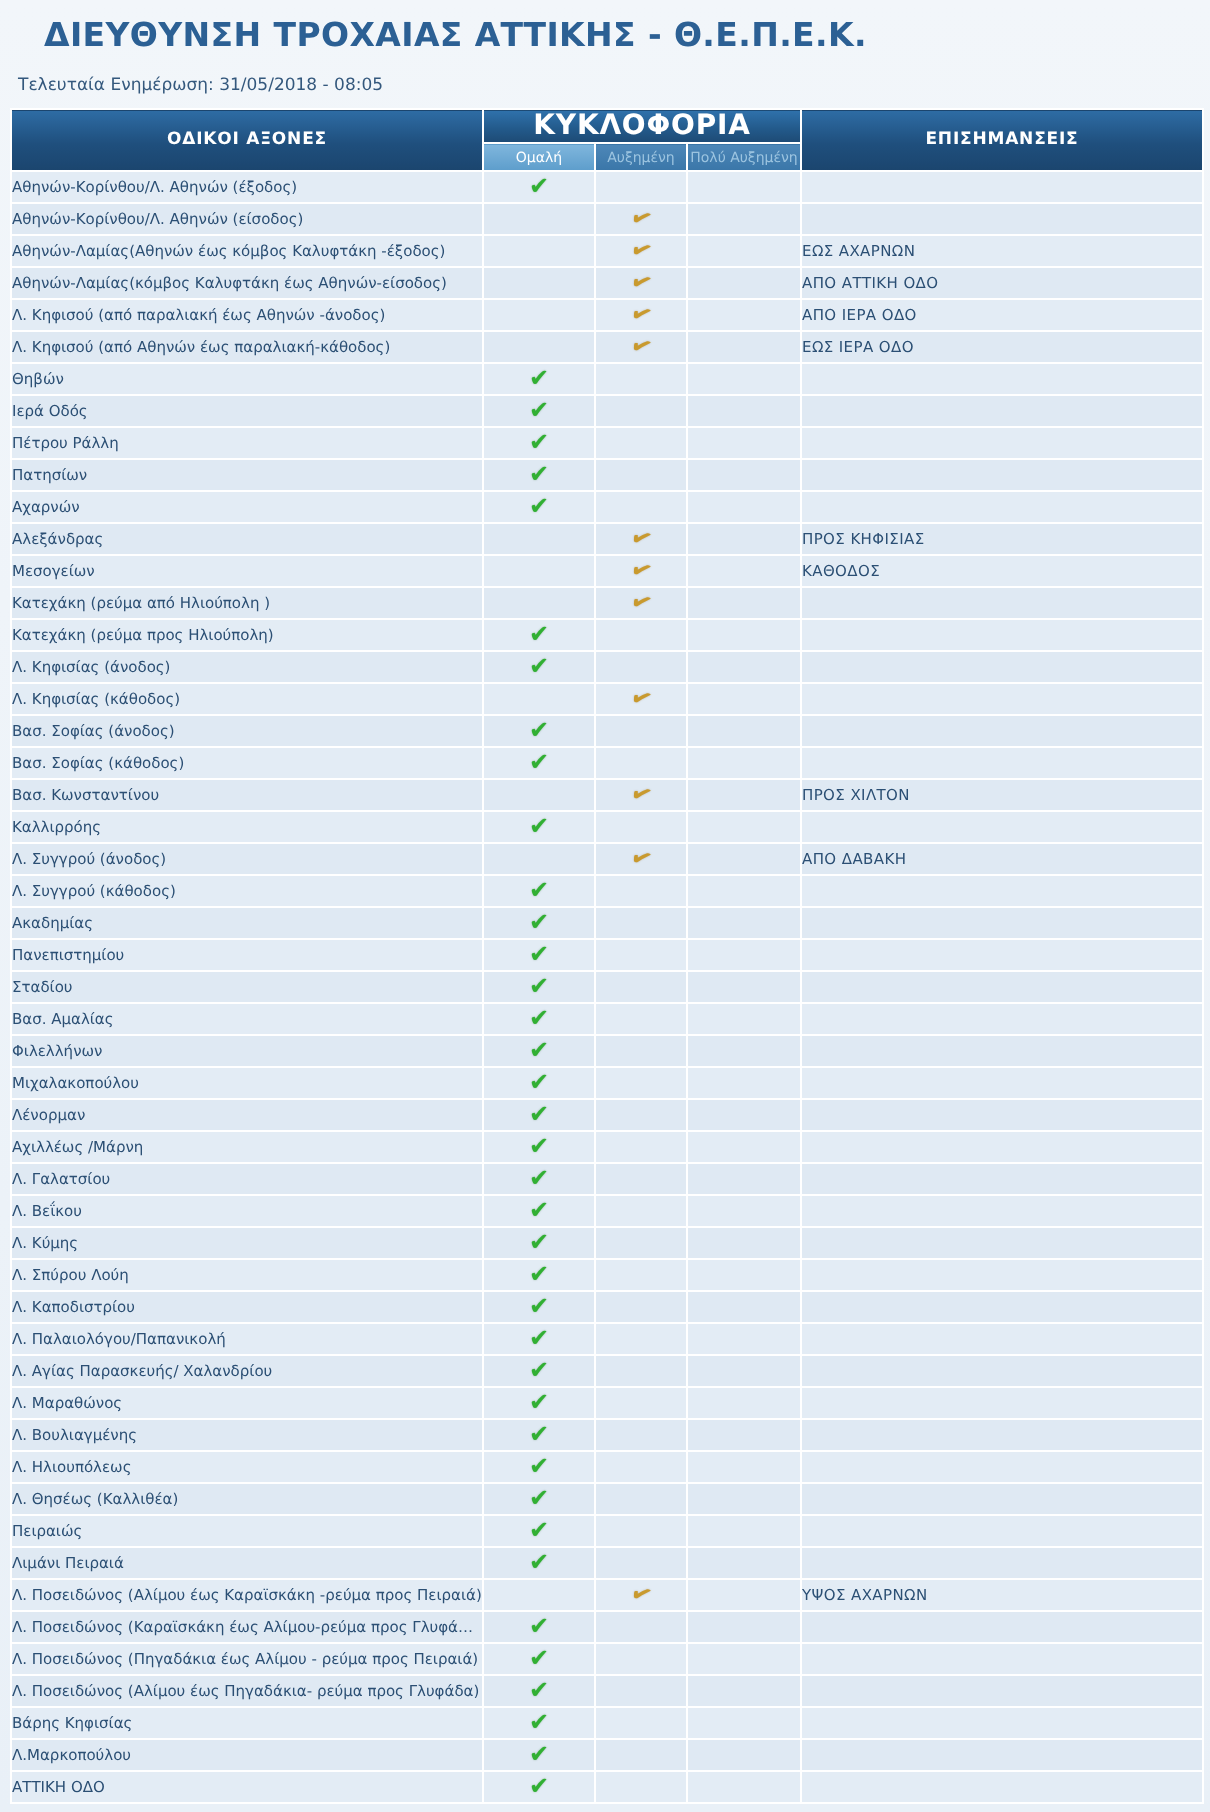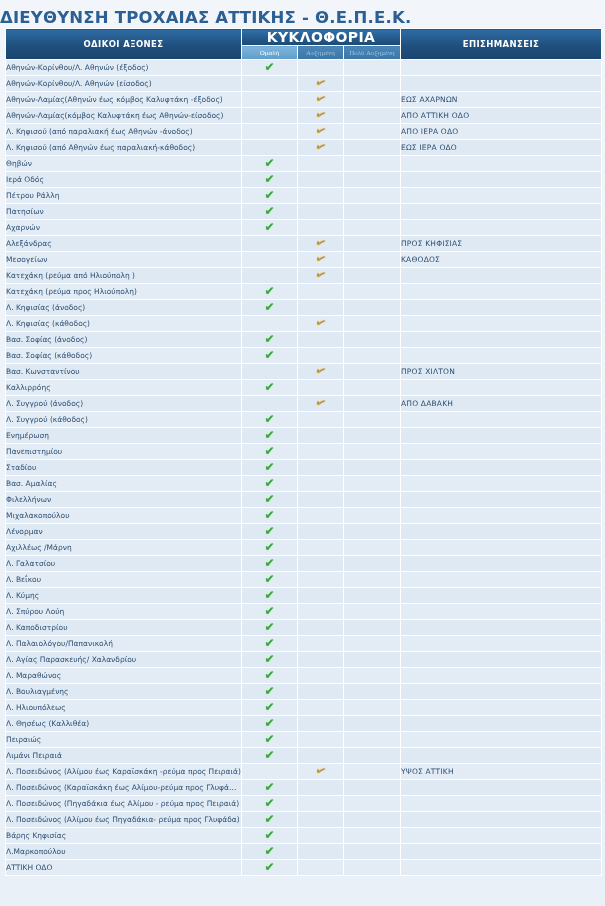--- a/index.html
+++ b/index.html
@@ -13,21 +13,21 @@
     color:#23496f;
   }
   #page{
     position:relative;
     width:605px;
     height:906px;
     background:linear-gradient(to bottom,#f2f6fa 0%,#e9f0f7 100%);
   }
 
   
-  .hdr{padding:8px 0 0 0;}
+  .hdr{padding:8px 0 0 22px;}
   .hdr h1{
     margin:0;
     font-size:16.5px;
     font-weight:700;
     letter-spacing:.2px;
     color:#2c6094;
     line-height:20px;
     white-space:nowrap;
   }
   .hdr h2{
@@ -82,21 +82,20 @@
     font-size:8.5px;
     height:26px;
     border:1px solid #b9cfe2;
   }
   th.sub{
     height:13px;
     font-size:7px;
     font-weight:400;
     letter-spacing:0;
     border:1px solid #b9cfe2;
-    font-family:Liberation Serif, serif;
   }
   th.sub-1{background:linear-gradient(to bottom,#7fb6dd 0%,#5d9dcb 100%);color:#ffffff;}
   th.sub-2{background:linear-gradient(to bottom,#4d87b8 0%,#3a76a8 100%);color:#9cc4e0;}
   th.sub-3{background:linear-gradient(to bottom,#4d87b8 0%,#3a76a8 100%);color:#9cc4e0;}
 
   tbody td{
     height:15px;
     background:#e3ecf5;
     border:1px solid #ffffff;
     border-bottom:1px solid #f7fafd;
@@ -135,20 +134,21 @@
 </style>
 </head>
 <body>
 
 <div id="page">
 
   <div class="hdr">
     <h1>ΔΙΕΥΘΥΝΣΗ ΤΡΟΧΑΙΑΣ ΑΤΤΙΚΗΣ - Θ.Ε.Π.Ε.Κ.</h1>
   </div>
 
+  <div class="updated">Τελευταία Ενημέρωση: 31/05/2018 - 08:05</div>
 
   <table class="traffic">
     <colgroup>
       <col style="width:236px">
       <col style="width:56px">
       <col style="width:46px">
       <col style="width:57px">
       <col style="width:201px">
     </colgroup>
     <thead>
@@ -319,21 +319,21 @@
           <td class="notes">ΑΠΟ ΔΑΒΑΚΗ</td>
         </tr>
         <tr>
           <td class="axis">Λ. Συγγρού (κάθοδος)</td>
           <td class="st"><span class="mark ok">✔</span></td>
           <td class="st"></td>
           <td class="st"></td>
           <td class="notes"></td>
         </tr>
         <tr>
-          <td class="axis">Ενημέρωση</td>
+          <td class="axis">Ακαδημίας</td>
           <td class="st"><span class="mark ok">✔</span></td>
           <td class="st"></td>
           <td class="st"></td>
           <td class="notes"></td>
         </tr>
         <tr>
           <td class="axis">Πανεπιστημίου</td>
           <td class="st"><span class="mark ok">✔</span></td>
           <td class="st"></td>
           <td class="st"></td>
@@ -470,21 +470,21 @@
           <td class="st"><span class="mark ok">✔</span></td>
           <td class="st"></td>
           <td class="st"></td>
           <td class="notes"></td>
         </tr>
         <tr>
           <td class="axis">Λ. Ποσειδώνος (Αλίμου έως Καραϊσκάκη -ρεύμα προς Πειραιά)</td>
           <td class="st"></td>
           <td class="st"><span class="mark warn">✔</span></td>
           <td class="st"></td>
-          <td class="notes">ΥΨΟΣ ΑΤΤΙΚΗ</td>
+          <td class="notes">ΥΨΟΣ ΑΧΑΡΝΩΝ</td>
         </tr>
         <tr>
           <td class="axis">Λ. Ποσειδώνος (Καραϊσκάκη έως Αλίμου-ρεύμα προς Γλυφάδα)</td>
           <td class="st"><span class="mark ok">✔</span></td>
           <td class="st"></td>
           <td class="st"></td>
           <td class="notes"></td>
         </tr>
         <tr>
           <td class="axis">Λ. Ποσειδώνος (Πηγαδάκια έως Αλίμου - ρεύμα προς Πειραιά)</td>

